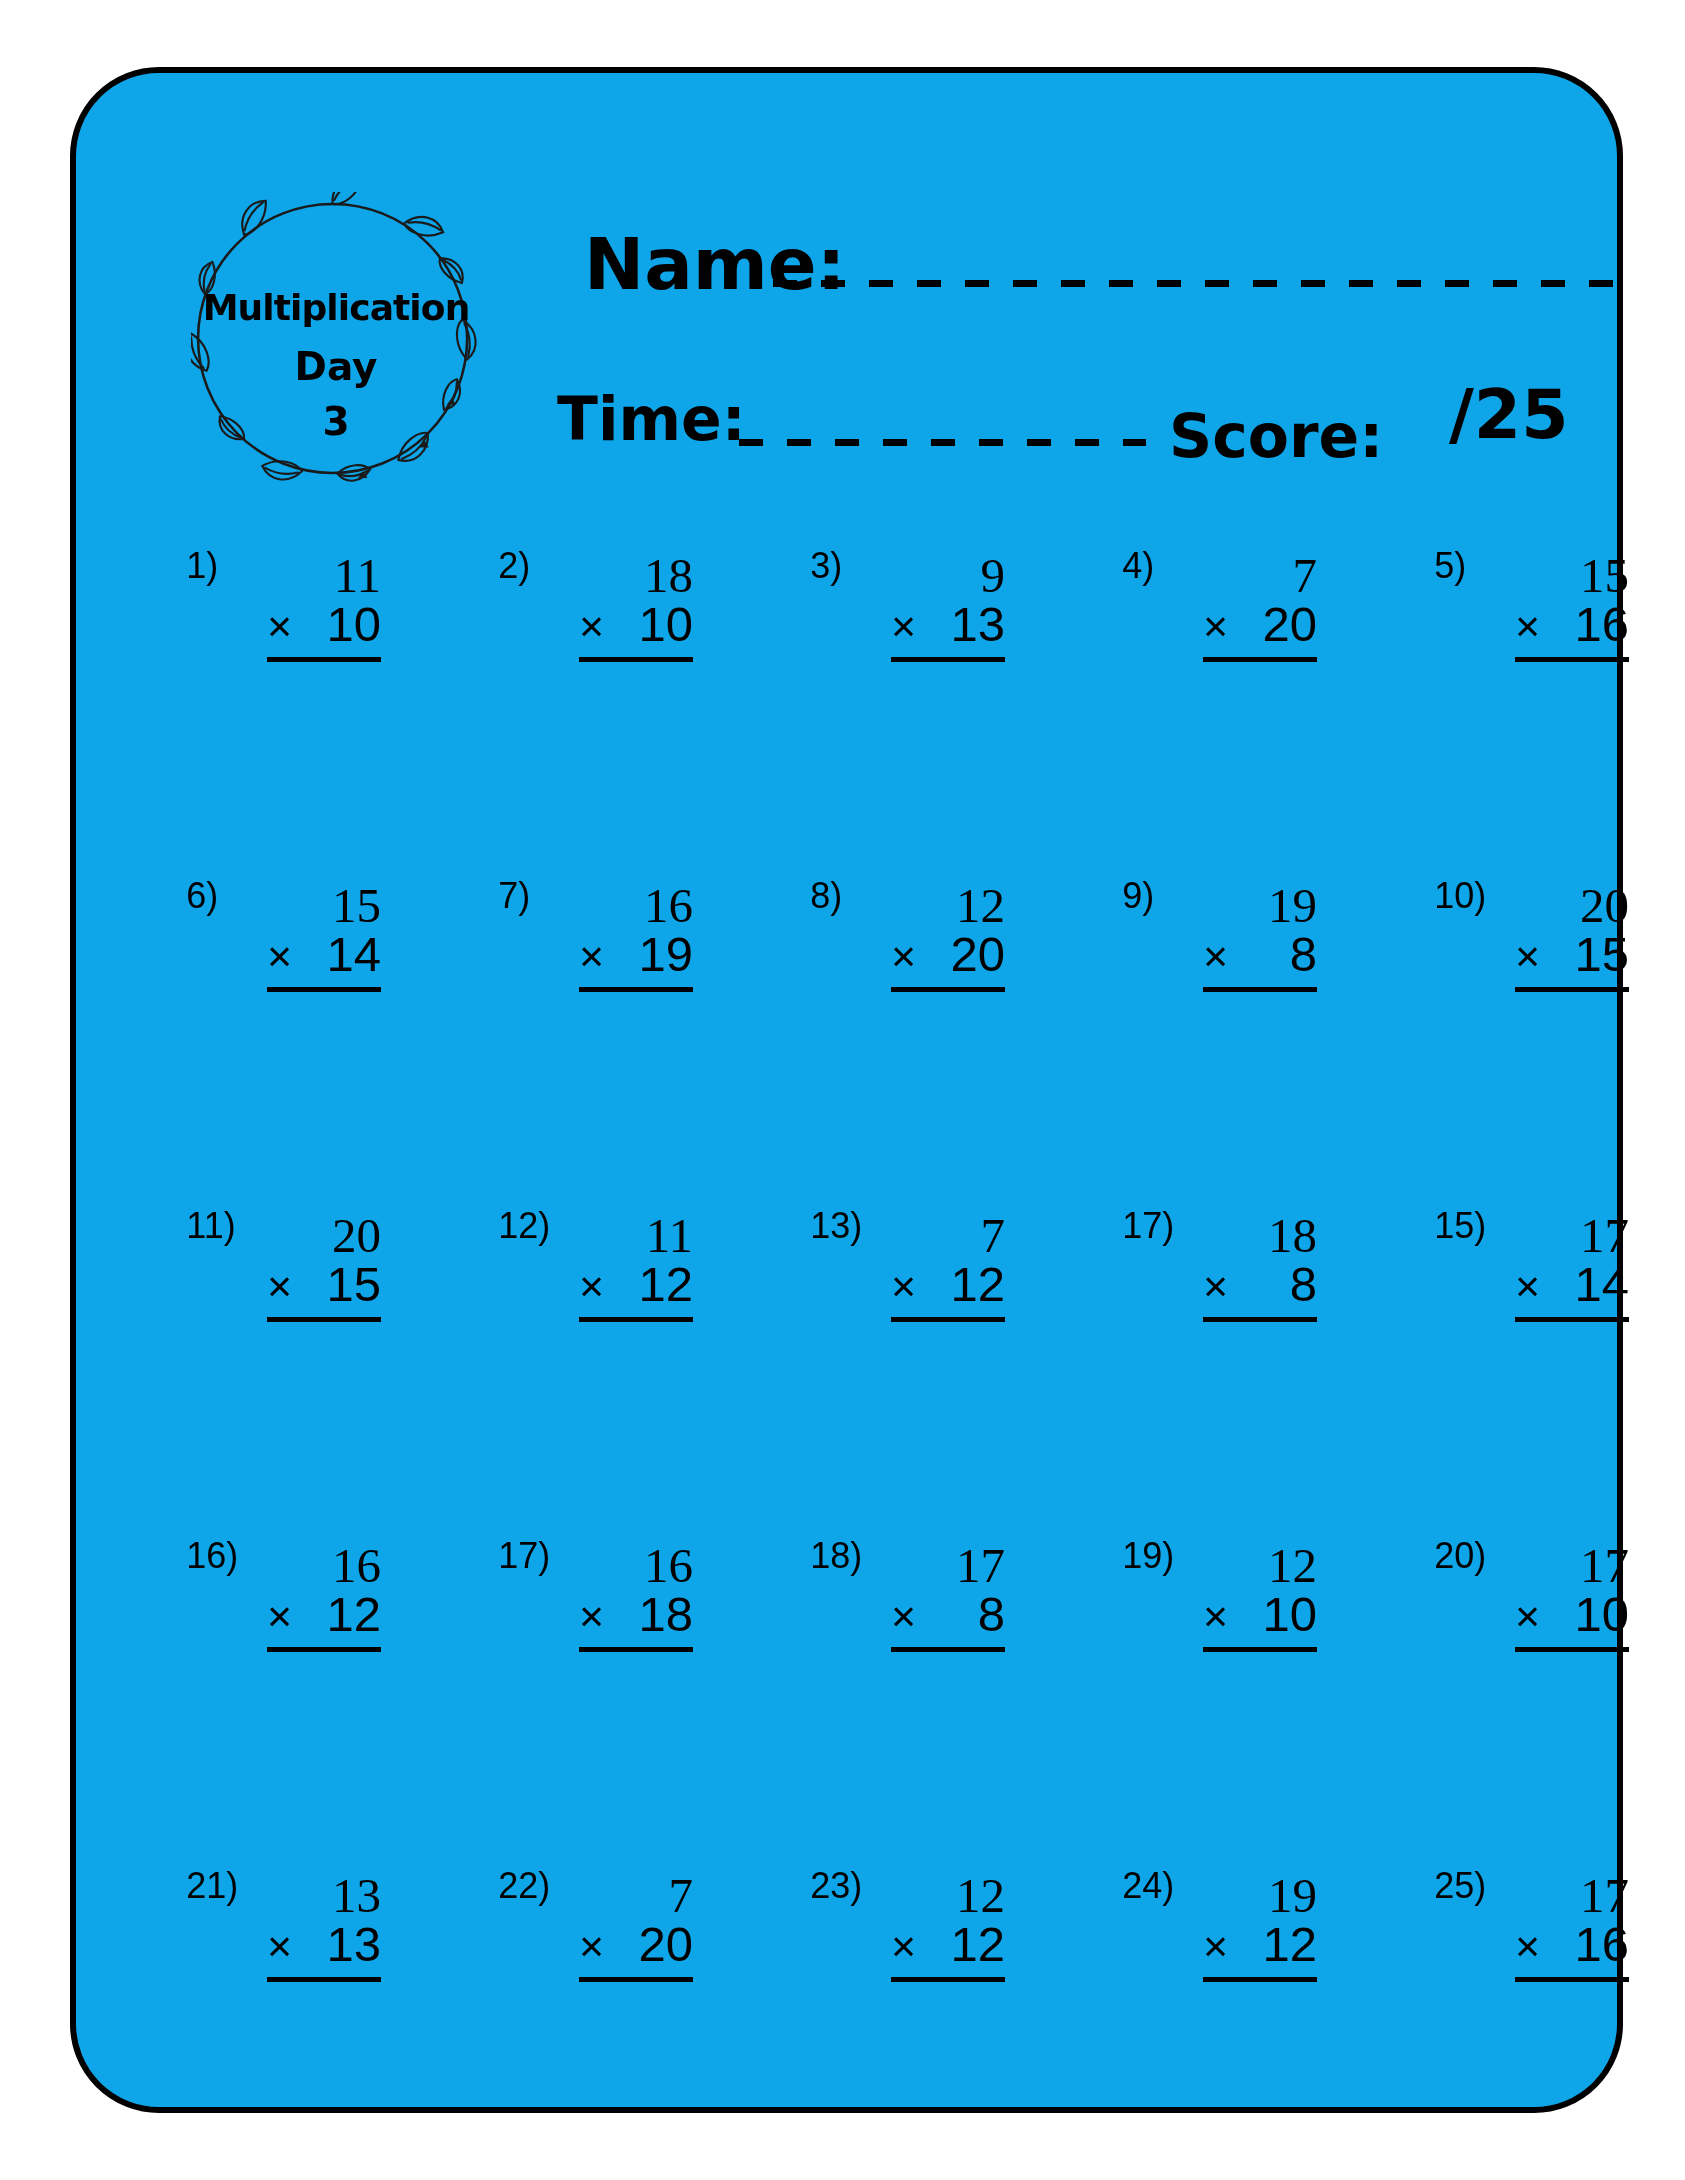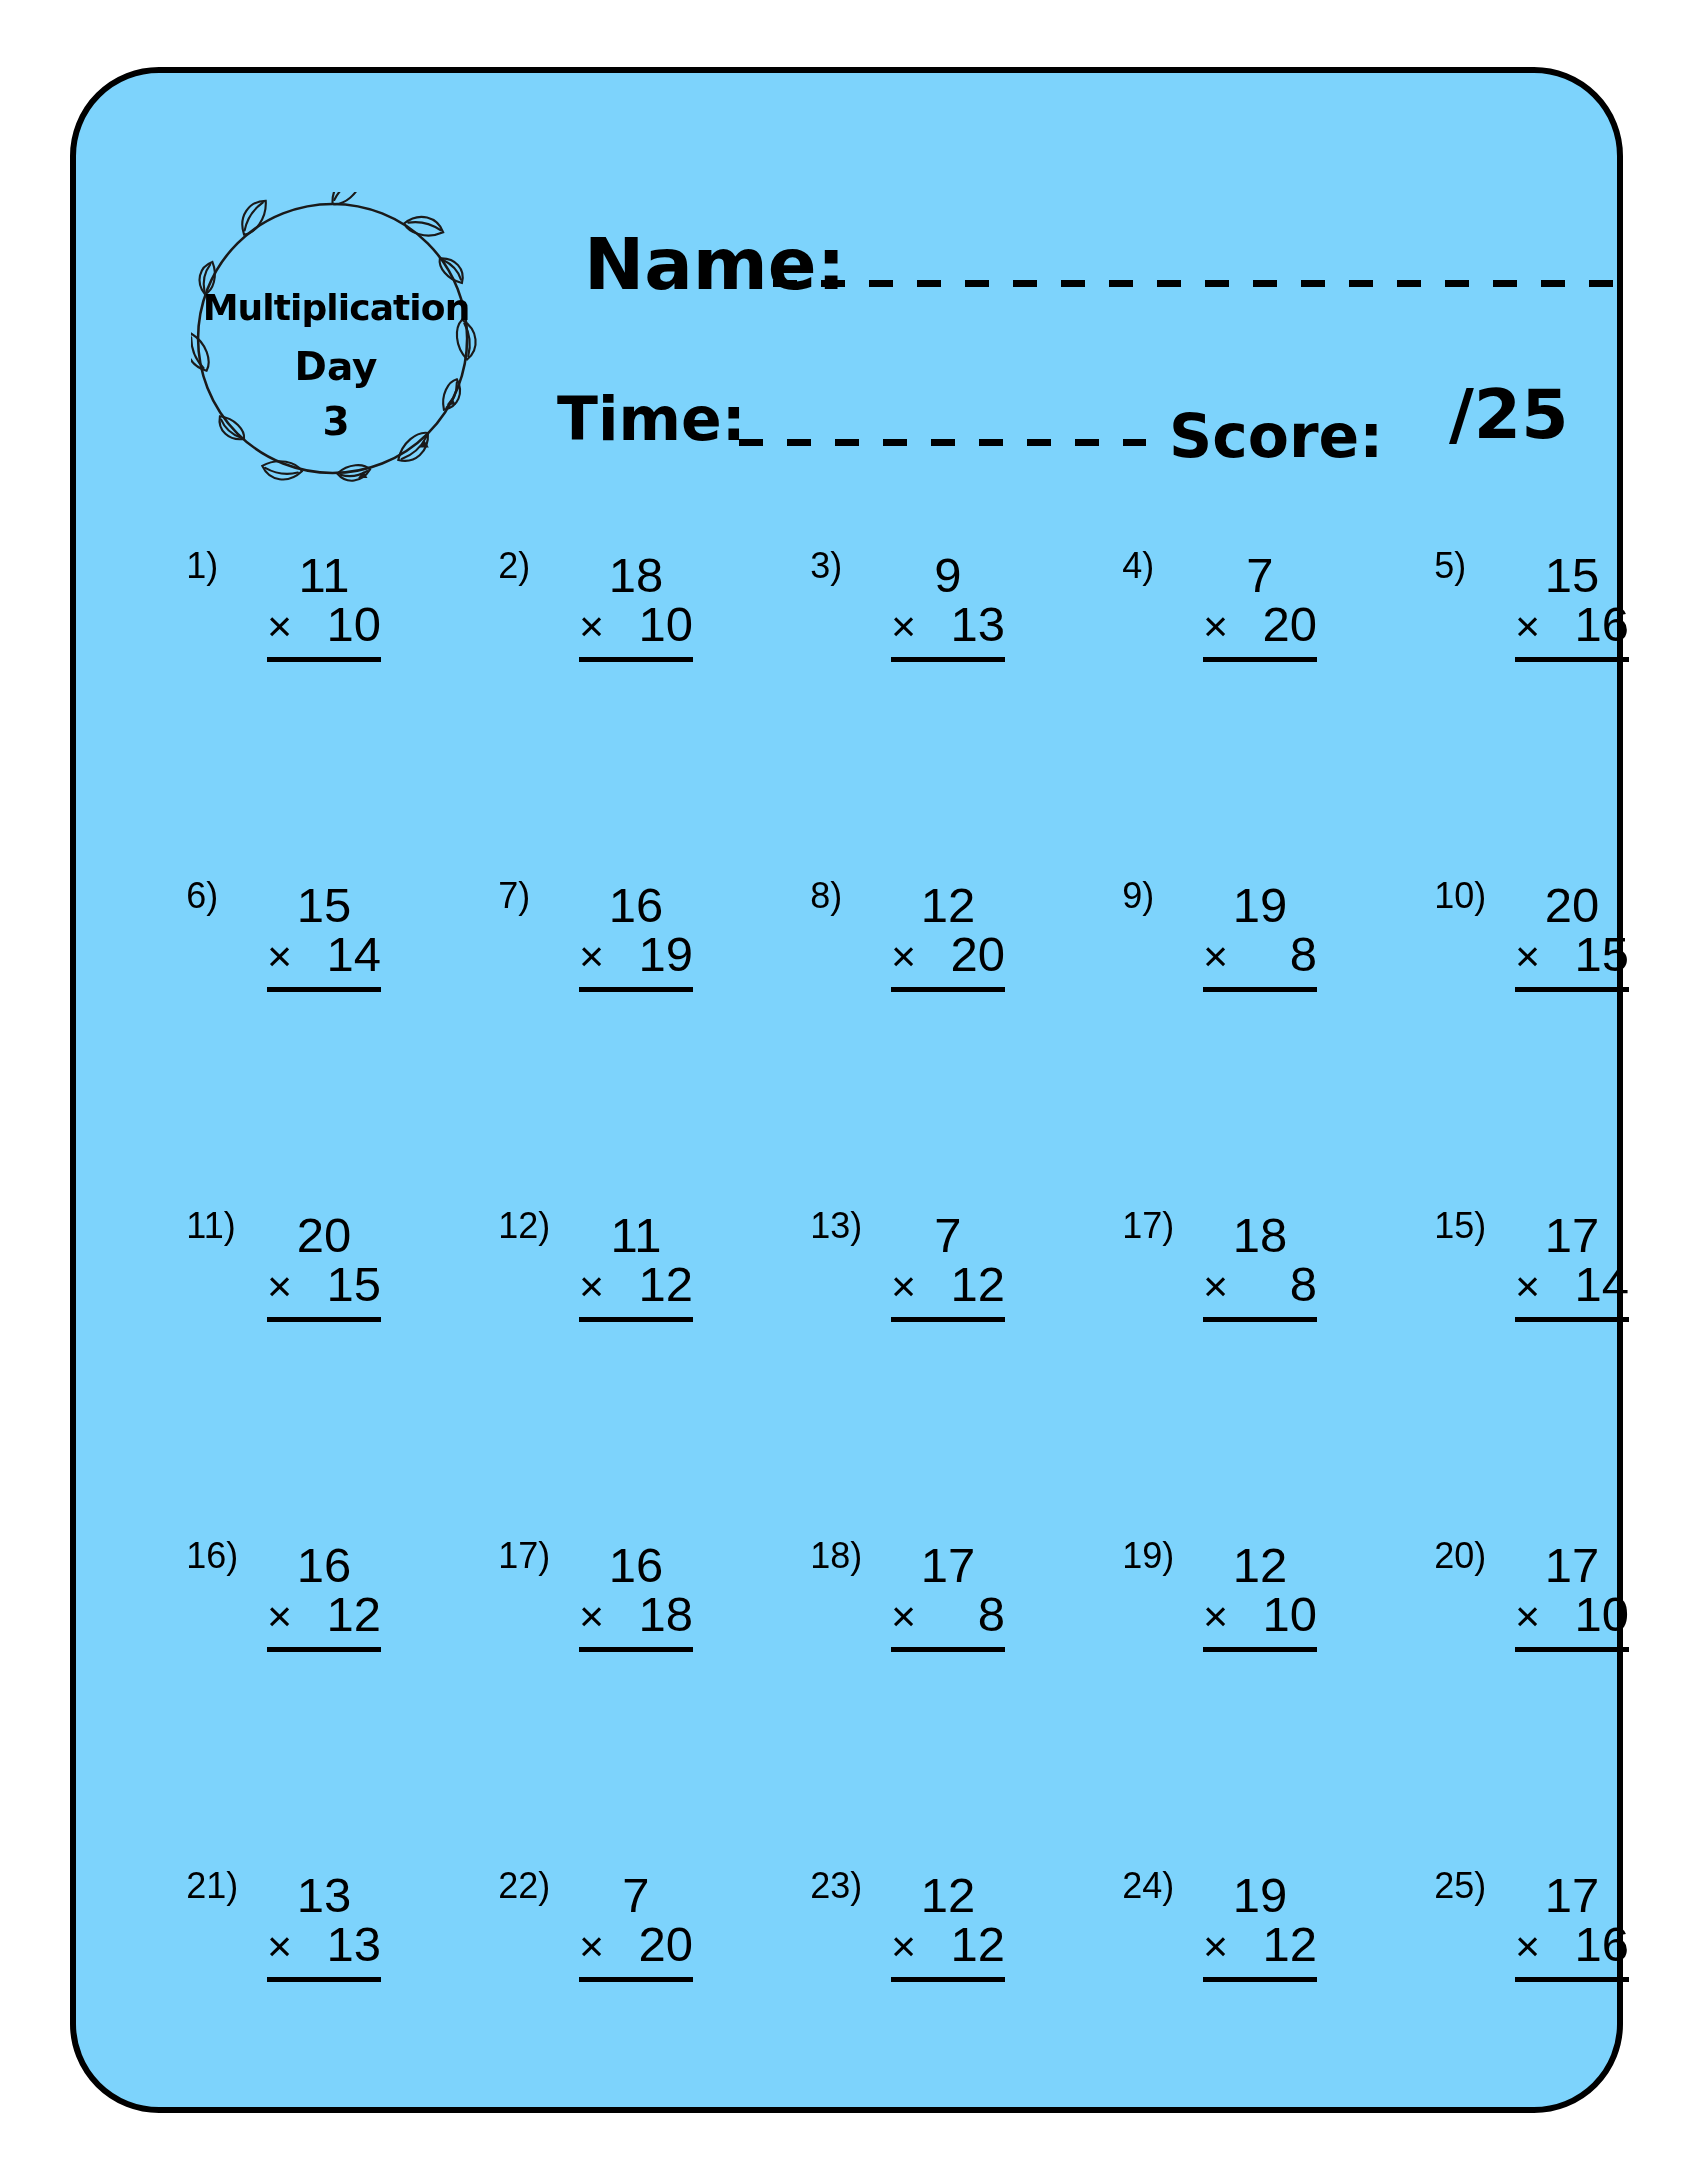--- a/index.html
+++ b/index.html
@@ -3,21 +3,21 @@
 <meta charset="utf-8">
 <style>
   html,body{margin:0;padding:0;background:#ffffff;}
   body{
     width:1686px;height:2181px;position:relative;
     font-family:"Liberation Sans",sans-serif;color:#000;
     -webkit-font-smoothing:antialiased;
   }
   .sheet{
     position:absolute;left:70px;top:67px;width:1553px;height:2046px;
-    border:6.8px solid #000;border-radius:89px;box-sizing:border-box;background:#7dd3fc;
+    border:6.8px solid #000;border-radius:89px;box-sizing:border-box;background:#0ea5e9;
   }
   
   .logo{position:absolute;left:115px;top:119px;width:290px;height:298px;}
   .logo svg{position:absolute;left:0;top:0;}
   .logo-text{position:absolute;left:0;top:0;width:290px;text-align:center;
     font-family:"DejaVu Sans",sans-serif;font-weight:bold;}
   .logo-l1{position:absolute;left:0;width:290px;top:95px;font-size:36px;letter-spacing:-0.9px;}
   .logo-l2{position:absolute;left:0;width:290px;top:152px;font-size:39px;}
   .logo-l3{position:absolute;left:0;width:290px;top:207px;font-size:39px;}
   
@@ -32,21 +32,21 @@
   .time-line{left:663px;top:366px;width:407px;}
   
   .grid{
     position:absolute;left:106px;top:464px;width:1559px;height:1652px;
     display:grid;grid-template-columns:repeat(5,312px);grid-template-rows:repeat(5,330px);
   }
   .problem{position:relative;}
   .pnum{position:absolute;left:4.3px;top:11px;font-size:36px;line-height:1;}
   .pblock{position:absolute;left:85px;top:13.6px;width:114px;
     border-bottom:5.1px solid #000;padding-bottom:6px;display:block;}
-  .ptop{display:block;font-size:49px;line-height:49px;text-align:center;}
+  .ptop{display:block;font-size:49px;line-height:49px;text-align:right;font-family:Liberation Serif, serif;}
   .pbottom{display:flex;justify-content:space-between;align-items:baseline;line-height:49px;}
   .psign{font-size:43px;}
   .pbot{font-size:49px;}
 </style>
 </head>
 <body>
 
 <div class="sheet">
 
   <div class="logo">

